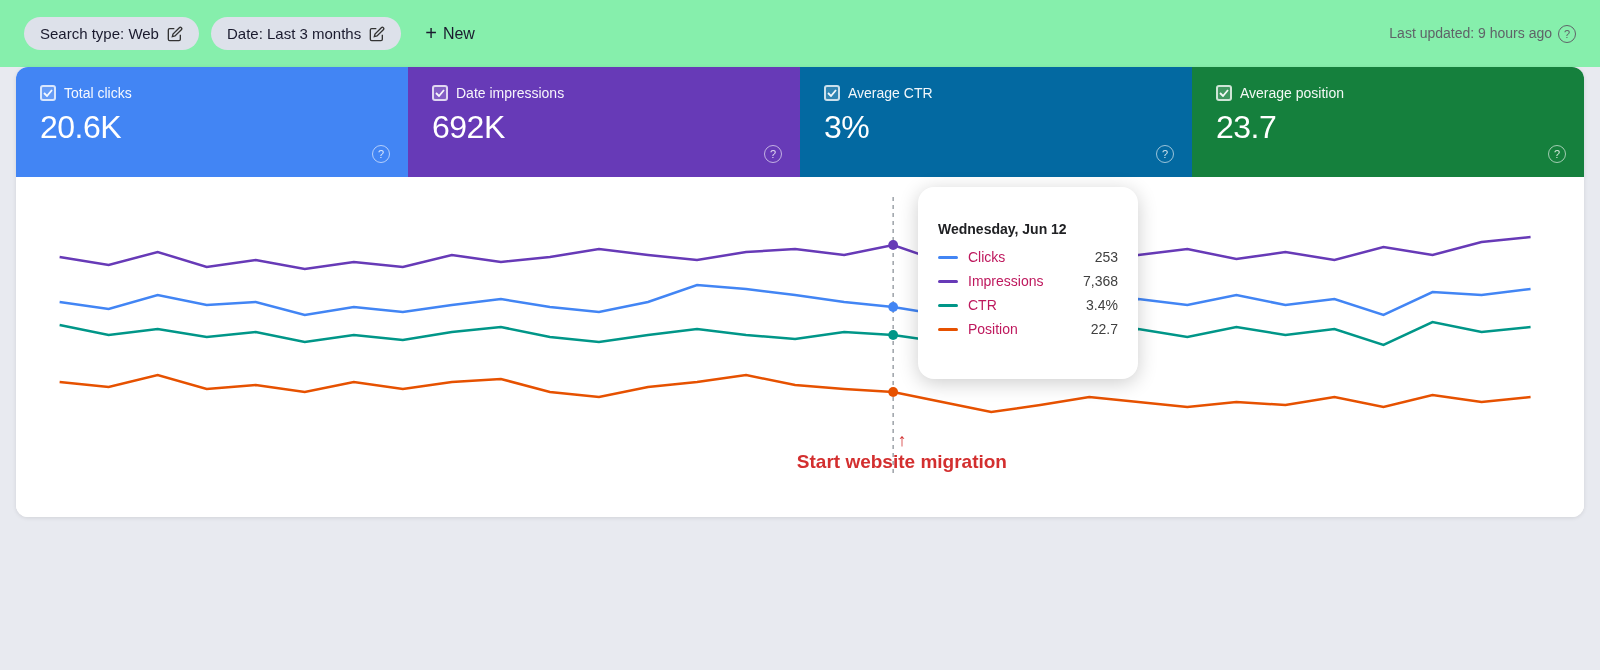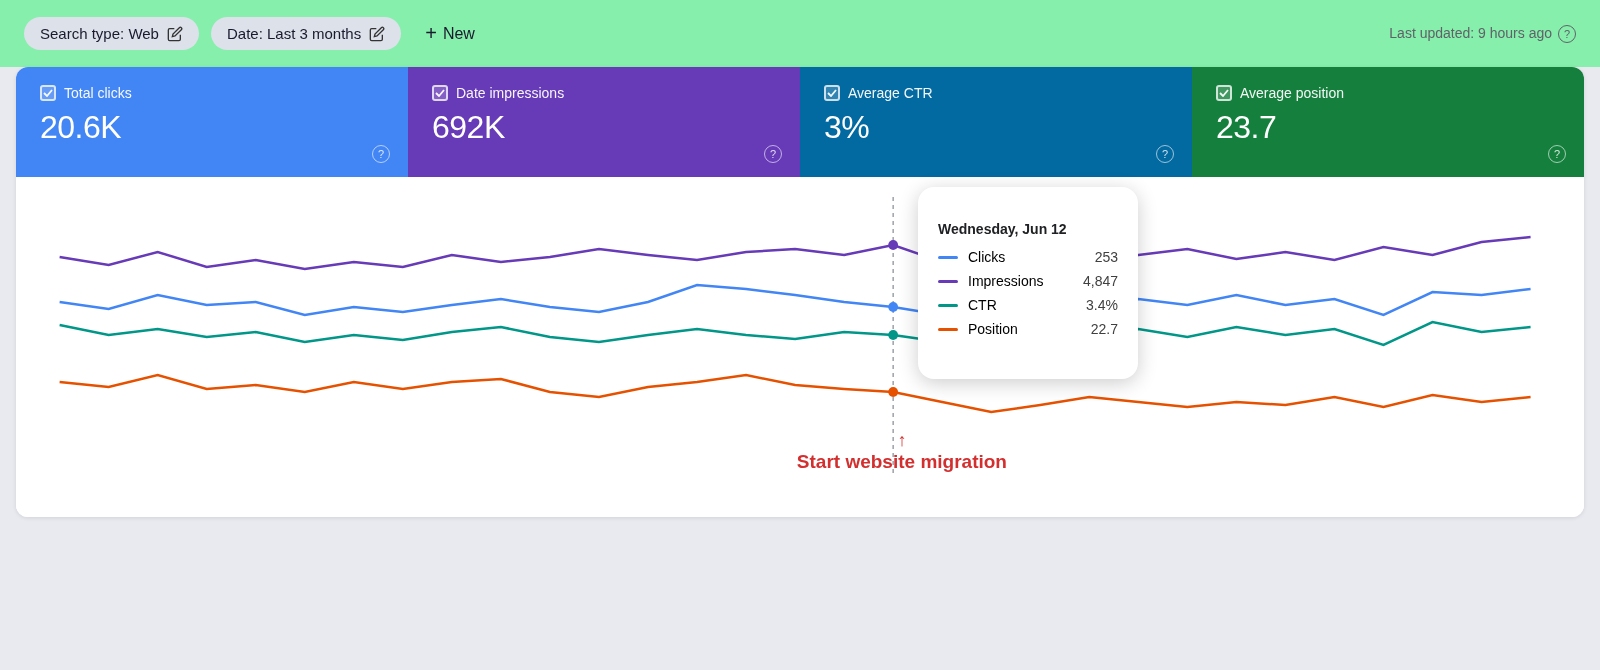--- a/index.html
+++ b/index.html
@@ -140,21 +140,21 @@
       align-items: center;
       gap: 10px;
       margin-bottom: 8px;
       font-size: 14px;
     }
     .tooltip-line {
       width: 20px;
       height: 3px;
       border-radius: 2px;
     }
-    .tooltip-metric { flex: 1; color: #000000; }
+    .tooltip-metric { flex: 1; color: #be185d; }
     .tooltip-value { color: #404040; font-weight: 500; }
     
     .migration-label {
       position: absolute;
       bottom: 44px;
       left: 50%;
       transform: translateX(-50%);
       text-align: center;
       font-size: 13px;
       font-weight: 700;
@@ -271,21 +271,21 @@
     <div class="tooltip">
       <div class="tooltip-date">Wednesday, Jun 12</div>
       <div class="tooltip-row">
         <div class="tooltip-line" style="background:#4285f4;"></div>
         <span class="tooltip-metric">Clicks</span>
         <span class="tooltip-value">253</span>
       </div>
       <div class="tooltip-row">
         <div class="tooltip-line" style="background:#673ab7;"></div>
         <span class="tooltip-metric">Impressions</span>
-        <span class="tooltip-value">4,847</span>
+        <span class="tooltip-value">7,368</span>
       </div>
       <div class="tooltip-row">
         <div class="tooltip-line" style="background:#009688;"></div>
         <span class="tooltip-metric">CTR</span>
         <span class="tooltip-value">3.4%</span>
       </div>
       <div class="tooltip-row">
         <div class="tooltip-line" style="background:#e65100;"></div>
         <span class="tooltip-metric">Position</span>
         <span class="tooltip-value">22.7</span>

